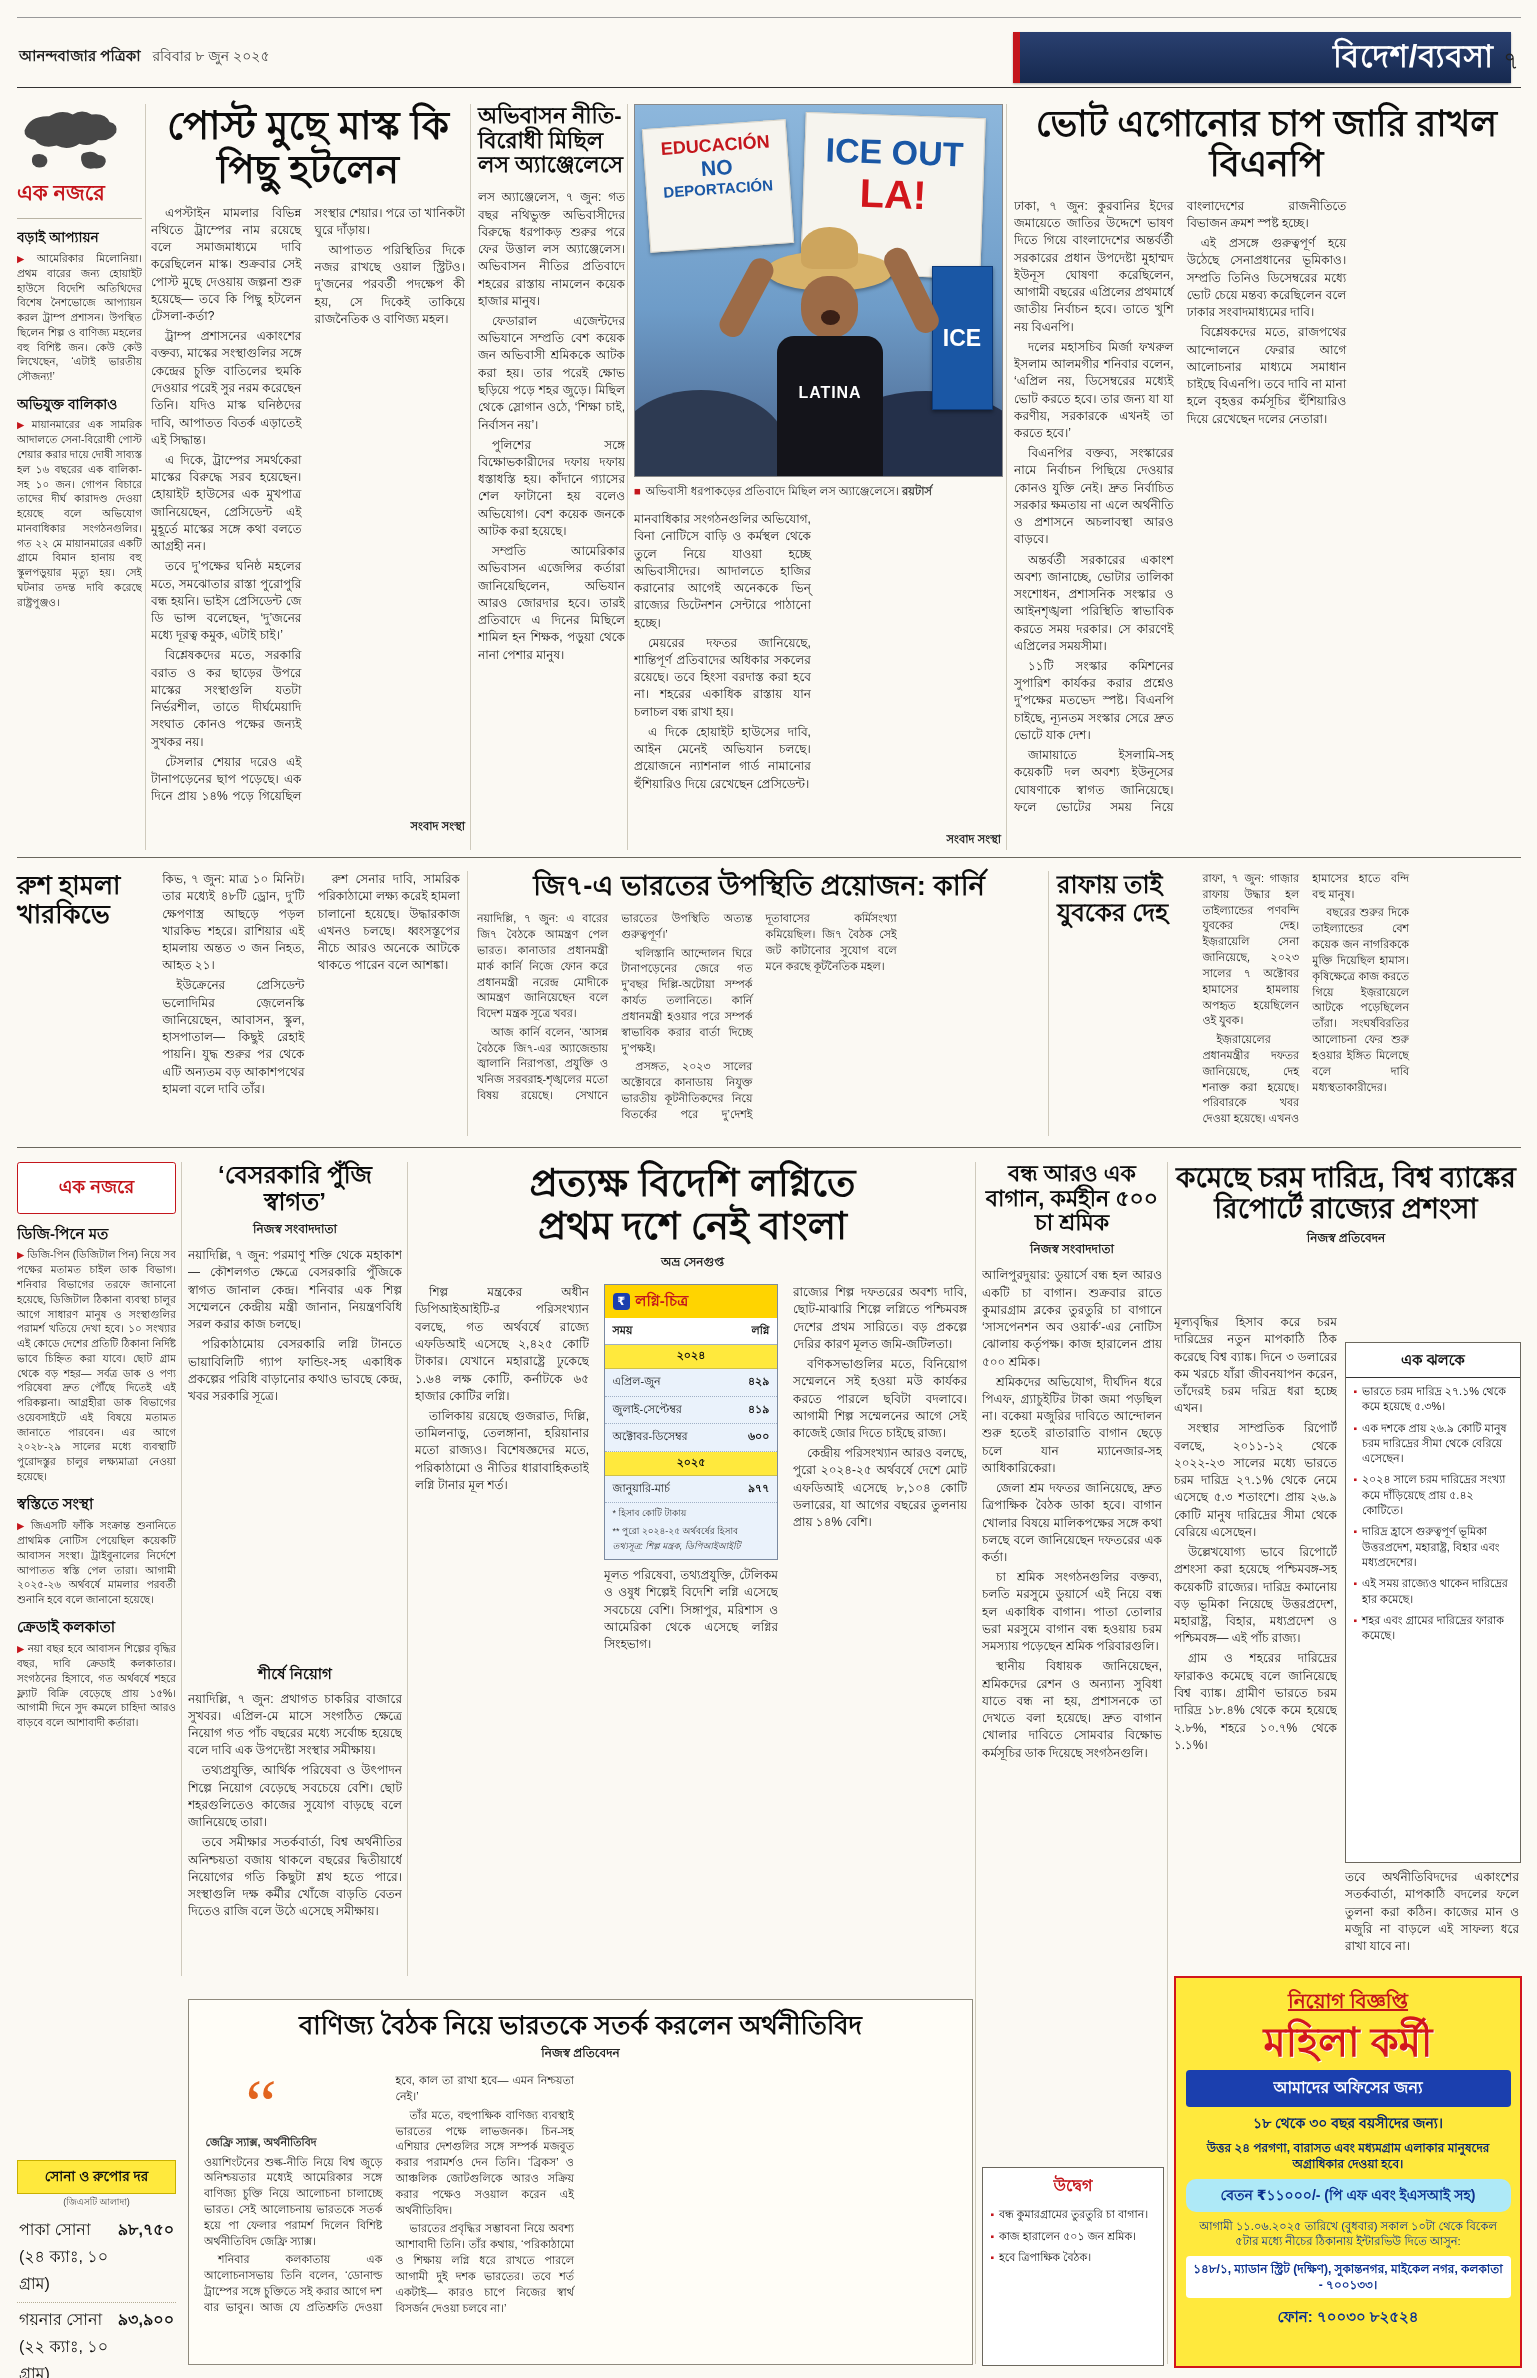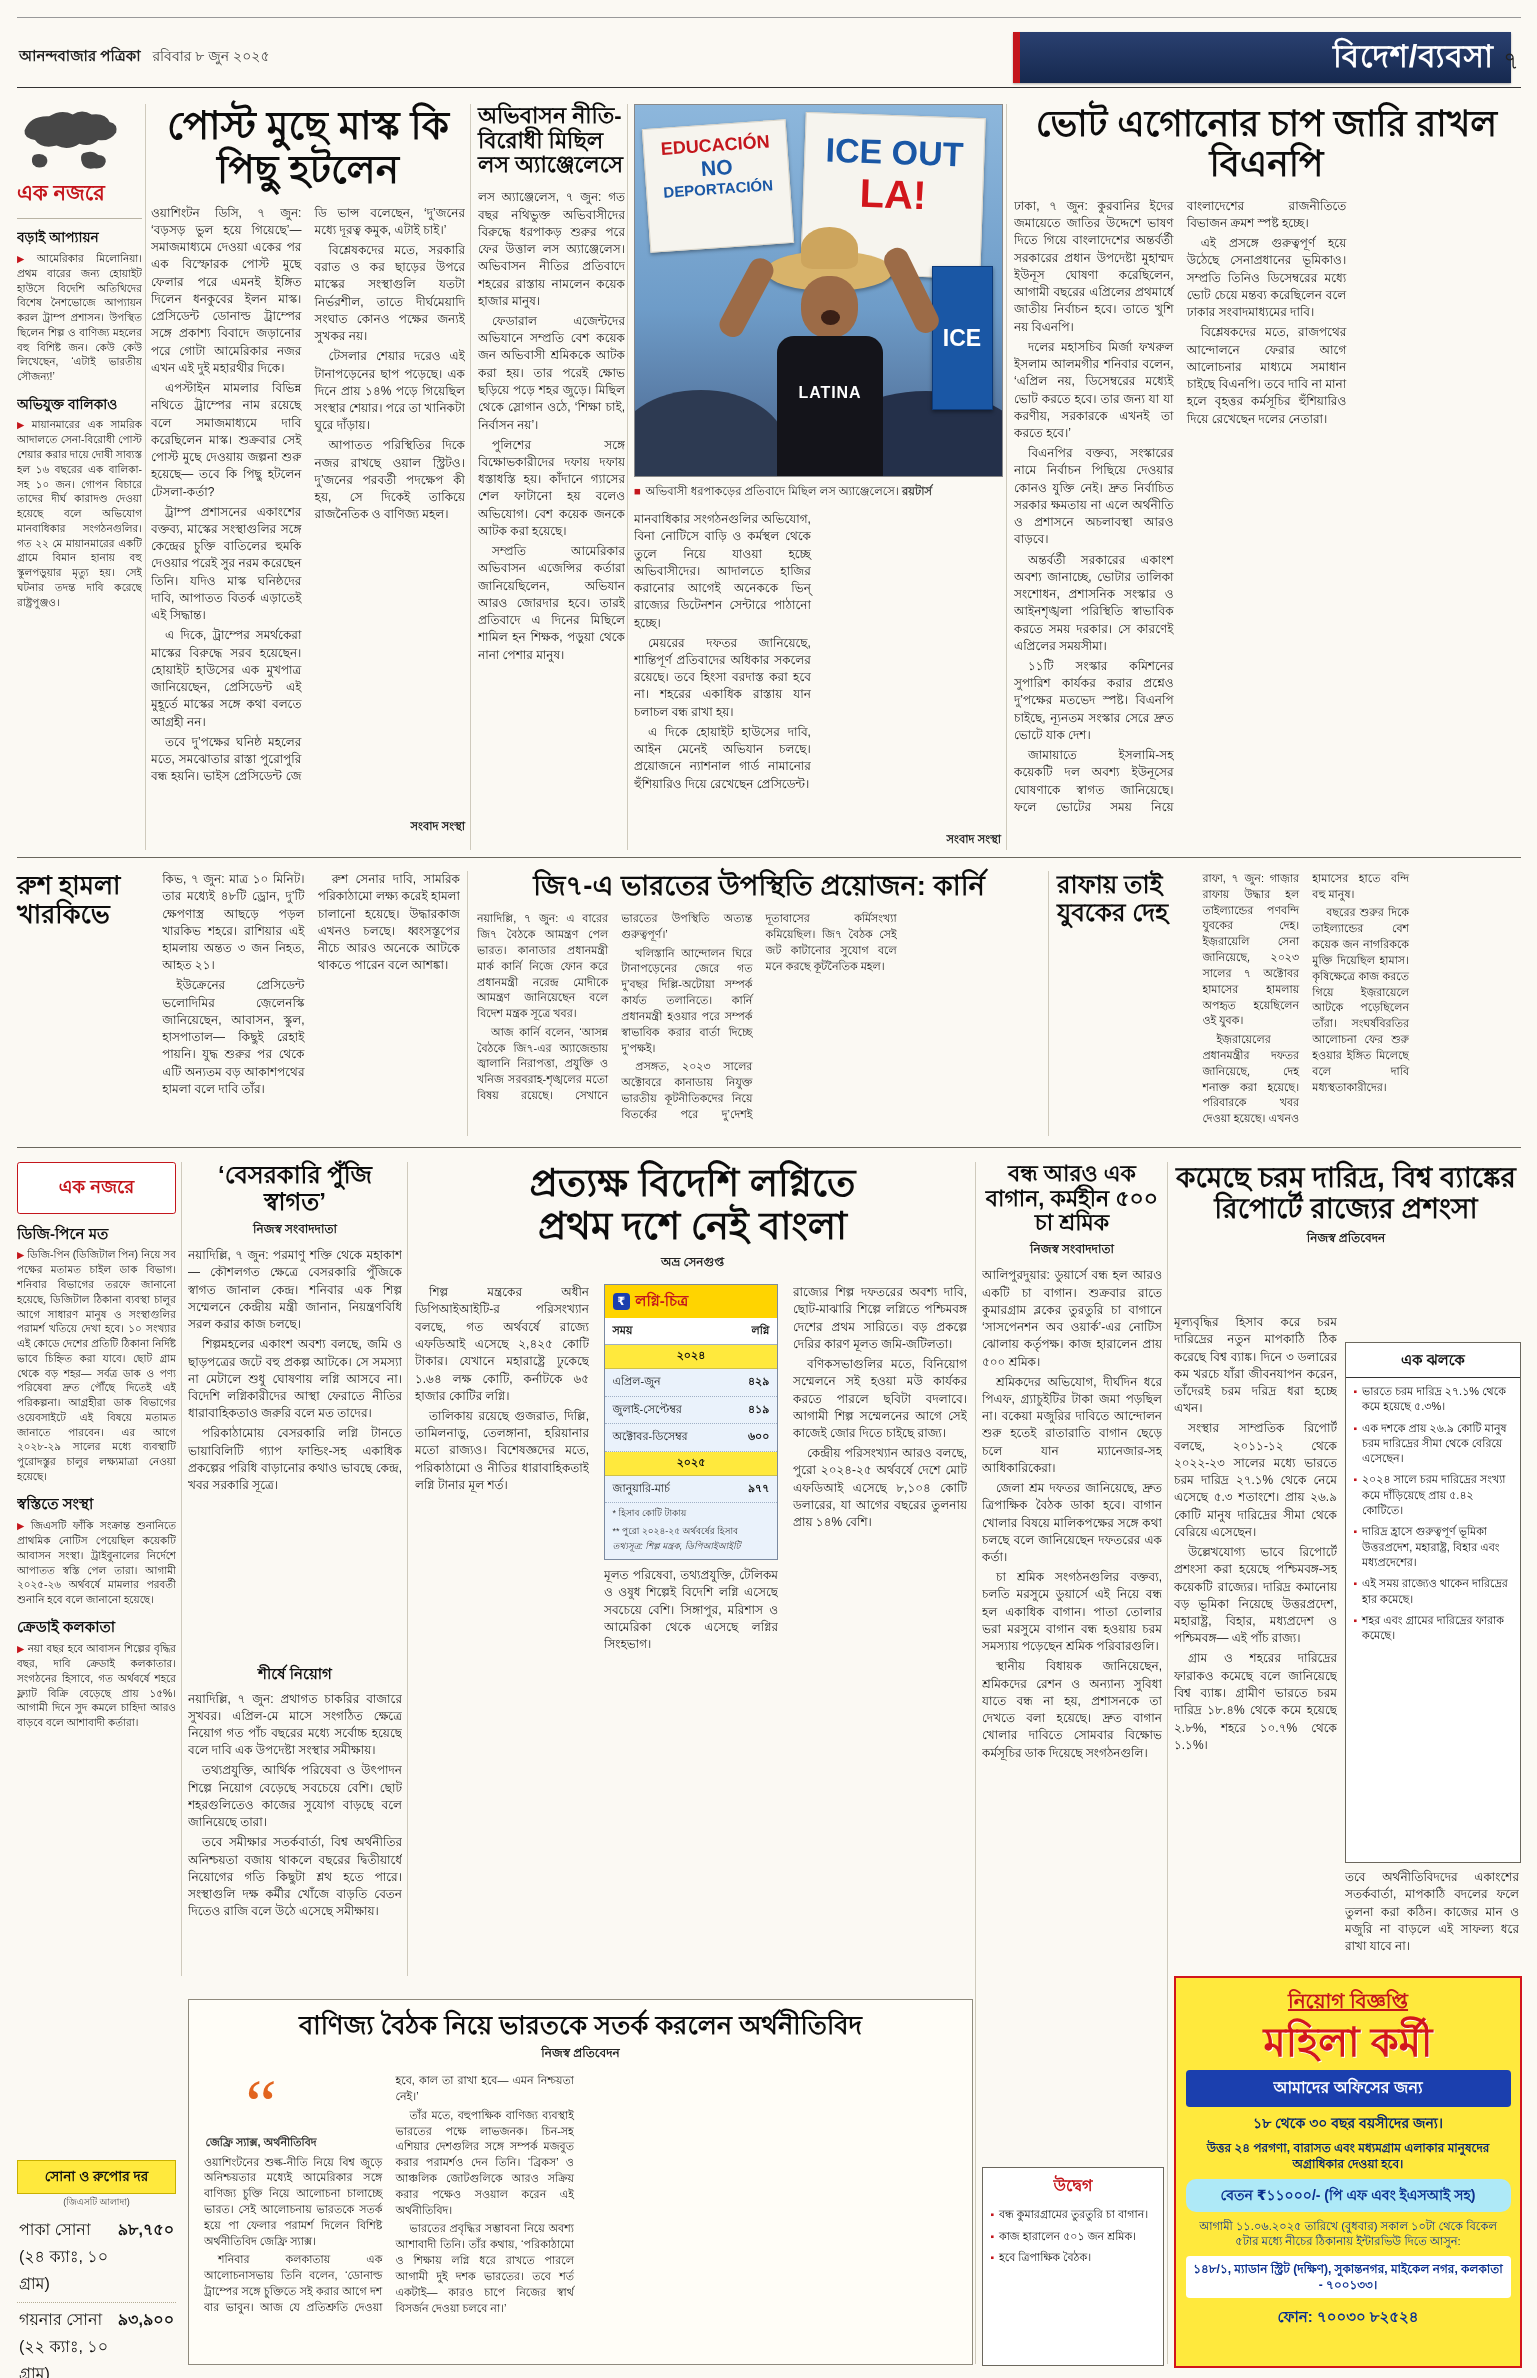--- a/index.html
+++ b/index.html
@@ -109,21 +109,20 @@
     <div class="ekn-body"><span class="tri">▶</span><span>আমেরিকার মিলোনিয়া। প্রথম বারের জন্য হোয়াইট হাউসে বিদেশি অতিথিদের বিশেষ নৈশভোজে আপ্যায়ন করল ট্রাম্প প্রশাসন। উপস্থিত ছিলেন শিল্প ও বাণিজ্য মহলের বহু বিশিষ্ট জন। কেউ কেউ লিখেছেন, ‘এটাই ভারতীয় সৌজন্য!’</span></div>
     <div class="ekn-head">অভিযুক্ত বালিকাও</div>
     <div class="ekn-body"><span class="tri">▶</span><span>মায়ানমারের এক সামরিক আদালতে সেনা-বিরোধী পোস্ট শেয়ার করার দায়ে দোষী সাব্যস্ত হল ১৬ বছরের এক বালিকা-সহ ১০ জন। গোপন বিচারে তাদের দীর্ঘ কারাদণ্ড দেওয়া হয়েছে বলে অভিযোগ মানবাধিকার সংগঠনগুলির। গত ২২ মে মায়ানমারের একটি গ্রামে বিমান হানায় বহু স্কুলপড়ুয়ার মৃত্যু হয়। সেই ঘটনার তদন্ত দাবি করেছে রাষ্ট্রপুঞ্জও।</span></div>
   </div>
 
   <div class="vr" style="left:145px;top:104px;height:746px;"></div>
 
   <div class="abs" style="left:151px;top:104px;width:314px;">
     <div class="hl" style="font-size:39px;">পোস্ট মুছে মাস্ক কি পিছু হটলেন</div>
     <div class="body cols2" style="height:613px;margin-top:13.2px;">
-        <p class="first">ওয়াশিংটন ডিসি, ৭ জুন: ‘বড়সড় ভুল হয়ে গিয়েছে’— সমাজমাধ্যমে দেওয়া একের পর এক বিস্ফোরক পোস্ট মুছে ফেলার পরে এমনই ইঙ্গিত দিলেন ধনকুবের ইলন মাস্ক। প্রেসিডেন্ট ডোনাল্ড ট্রাম্পের সঙ্গে প্রকাশ্য বিবাদে জড়ানোর পরে গোটা আমেরিকার নজর এখন এই দুই মহারথীর দিকে।</p>
         <p>এপস্টাইন মামলার বিভিন্ন নথিতে ট্রাম্পের নাম রয়েছে বলে সমাজমাধ্যমে দাবি করেছিলেন মাস্ক। শুক্রবার সেই পোস্ট মুছে দেওয়ায় জল্পনা শুরু হয়েছে— তবে কি পিছু হটলেন টেসলা-কর্তা?</p>
         <p>ট্রাম্প প্রশাসনের একাংশের বক্তব্য, মাস্কের সংস্থাগুলির সঙ্গে কেন্দ্রের চুক্তি বাতিলের হুমকি দেওয়ার পরেই সুর নরম করেছেন তিনি। যদিও মাস্ক ঘনিষ্ঠদের দাবি, আপাতত বিতর্ক এড়াতেই এই সিদ্ধান্ত।</p>
         <p>এ দিকে, ট্রাম্পের সমর্থকেরা মাস্কের বিরুদ্ধে সরব হয়েছেন। হোয়াইট হাউসের এক মুখপাত্র জানিয়েছেন, প্রেসিডেন্ট এই মুহূর্তে মাস্কের সঙ্গে কথা বলতে আগ্রহী নন।</p>
         <p>তবে দু’পক্ষের ঘনিষ্ঠ মহলের মতে, সমঝোতার রাস্তা পুরোপুরি বন্ধ হয়নি। ভাইস প্রেসিডেন্ট জে ডি ভান্স বলেছেন, ‘দু’জনের মধ্যে দূরত্ব কমুক, এটাই চাই।’</p>
         <p>বিশ্লেষকদের মতে, সরকারি বরাত ও কর ছাড়ের উপরে মাস্কের সংস্থাগুলি যতটা নির্ভরশীল, তাতে দীর্ঘমেয়াদি সংঘাত কোনও পক্ষের জন্যই সুখকর নয়।</p>
         <p>টেসলার শেয়ার দরেও এই টানাপড়েনের ছাপ পড়েছে। এক দিনে প্রায় ১৪% পড়ে গিয়েছিল সংস্থার শেয়ার। পরে তা খানিকটা ঘুরে দাঁড়ায়।</p>
         <p>আপাতত পরিস্থিতির দিকে নজর রাখছে ওয়াল স্ট্রিটও। দু’জনের পরবর্তী পদক্ষেপ কী হয়, সে দিকেই তাকিয়ে রাজনৈতিক ও বাণিজ্য মহল।</p>
       </div>
     <div class="signoff">সংবাদ সংস্থা</div>
   </div>
@@ -271,21 +270,20 @@
       </div>
   </div>
 
   <div class="vr" style="left:181px;top:1162px;height:814px;"></div>
 
   <div class="abs" style="left:188px;top:1162px;width:214px;">
     <div class="hl" style="font-size:24px;">‘বেসরকারি পুঁজি স্বাগত’</div>
     <div class="byline" style="margin-top:3.8px;">নিজস্ব সংবাদদাতা</div>
     <div class="body" style="height:407px;margin-top:7.6px;">
         <p class="first">নয়াদিল্লি, ৭ জুন: পরমাণু শক্তি থেকে মহাকাশ— কৌশলগত ক্ষেত্রে বেসরকারি পুঁজিকে স্বাগত জানাল কেন্দ্র। শনিবার এক শিল্প সম্মেলনে কেন্দ্রীয় মন্ত্রী জানান, নিয়ন্ত্রণবিধি সরল করার কাজ চলছে।</p>
-        <p>শিল্পমহলের একাংশ অবশ্য বলছে, জমি ও ছাড়পত্রের জটে বহু প্রকল্প আটকে। সে সমস্যা না মেটালে শুধু ঘোষণায় লগ্নি আসবে না। বিদেশি লগ্নিকারীদের আস্থা ফেরাতে নীতির ধারাবাহিকতাও জরুরি বলে মত তাদের।</p>
         <p>পরিকাঠামোয় বেসরকারি লগ্নি টানতে ভায়াবিলিটি গ্যাপ ফান্ডিং-সহ একাধিক প্রকল্পের পরিধি বাড়ানোর কথাও ভাবছে কেন্দ্র, খবর সরকারি সূত্রে।</p>
       </div>
     <div class="subhead">শীর্ষে নিয়োগ</div>
     <div class="body" style="height:284px;">
         <p class="first">নয়াদিল্লি, ৭ জুন: প্রথাগত চাকরির বাজারে সুখবর। এপ্রিল-মে মাসে সংগঠিত ক্ষেত্রে নিয়োগ গত পাঁচ বছরের মধ্যে সর্বোচ্চ হয়েছে বলে দাবি এক উপদেষ্টা সংস্থার সমীক্ষায়।</p>
         <p>তথ্যপ্রযুক্তি, আর্থিক পরিষেবা ও উৎপাদন শিল্পে নিয়োগ বেড়েছে সবচেয়ে বেশি। ছোট শহরগুলিতেও কাজের সুযোগ বাড়ছে বলে জানিয়েছে তারা।</p>
         <p>তবে সমীক্ষার সতর্কবার্তা, বিশ্ব অর্থনীতির অনিশ্চয়তা বজায় থাকলে বছরের দ্বিতীয়ার্ধে নিয়োগের গতি কিছুটা শ্লথ হতে পারে। সংস্থাগুলি দক্ষ কর্মীর খোঁজে বাড়তি বেতন দিতেও রাজি বলে উঠে এসেছে সমীক্ষায়।</p>
       </div>
   </div>
 

